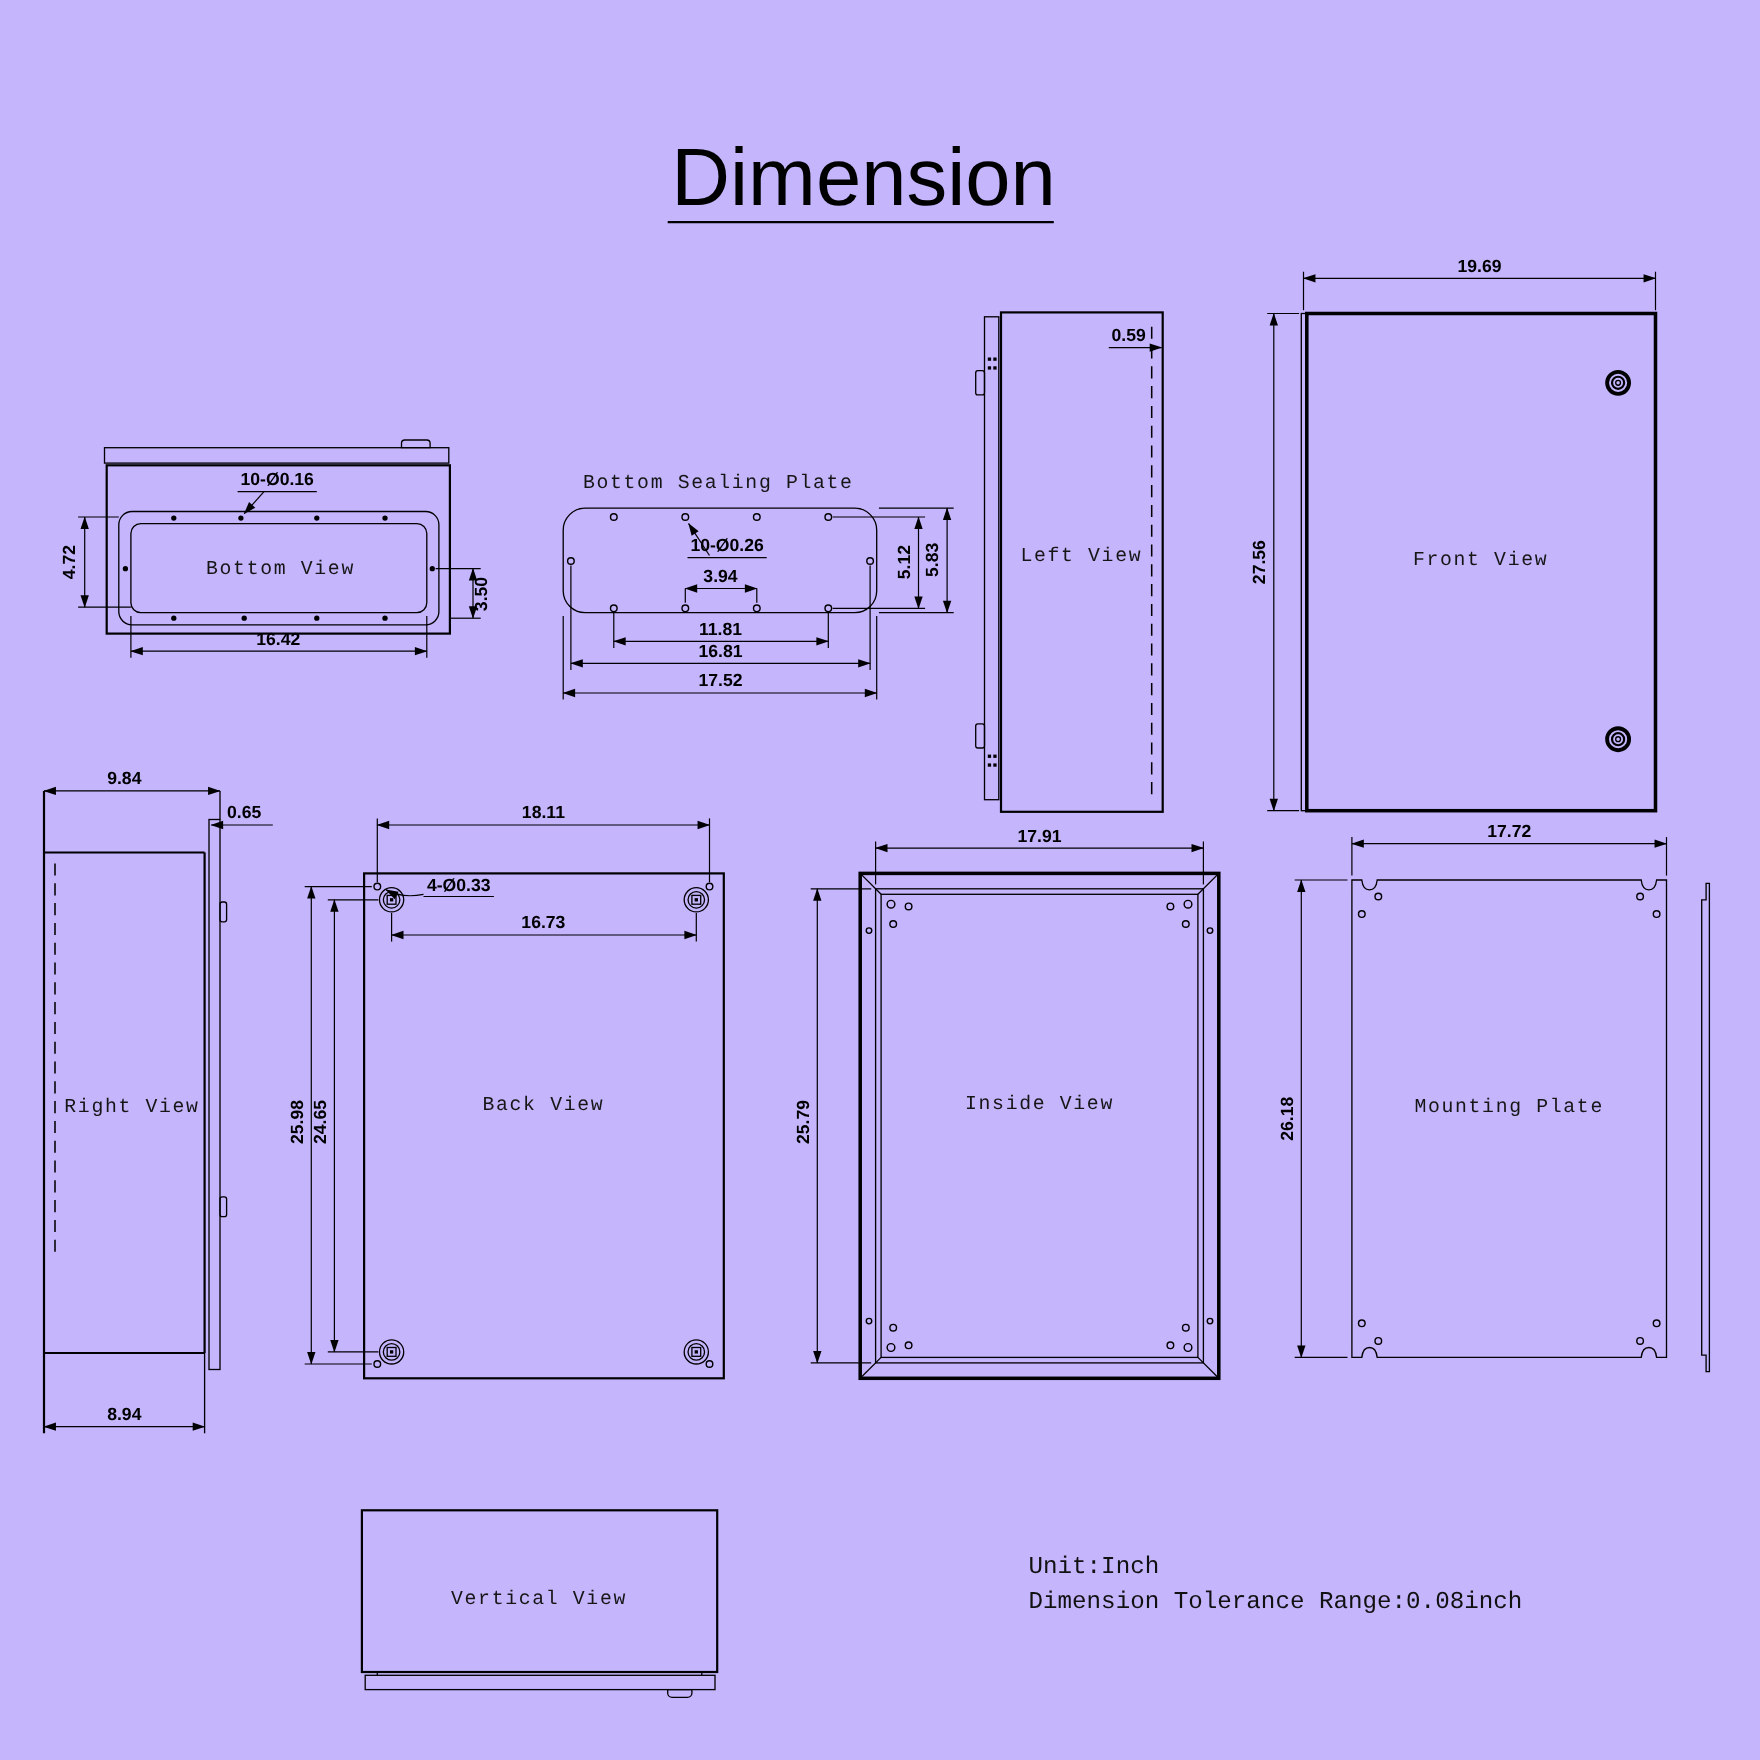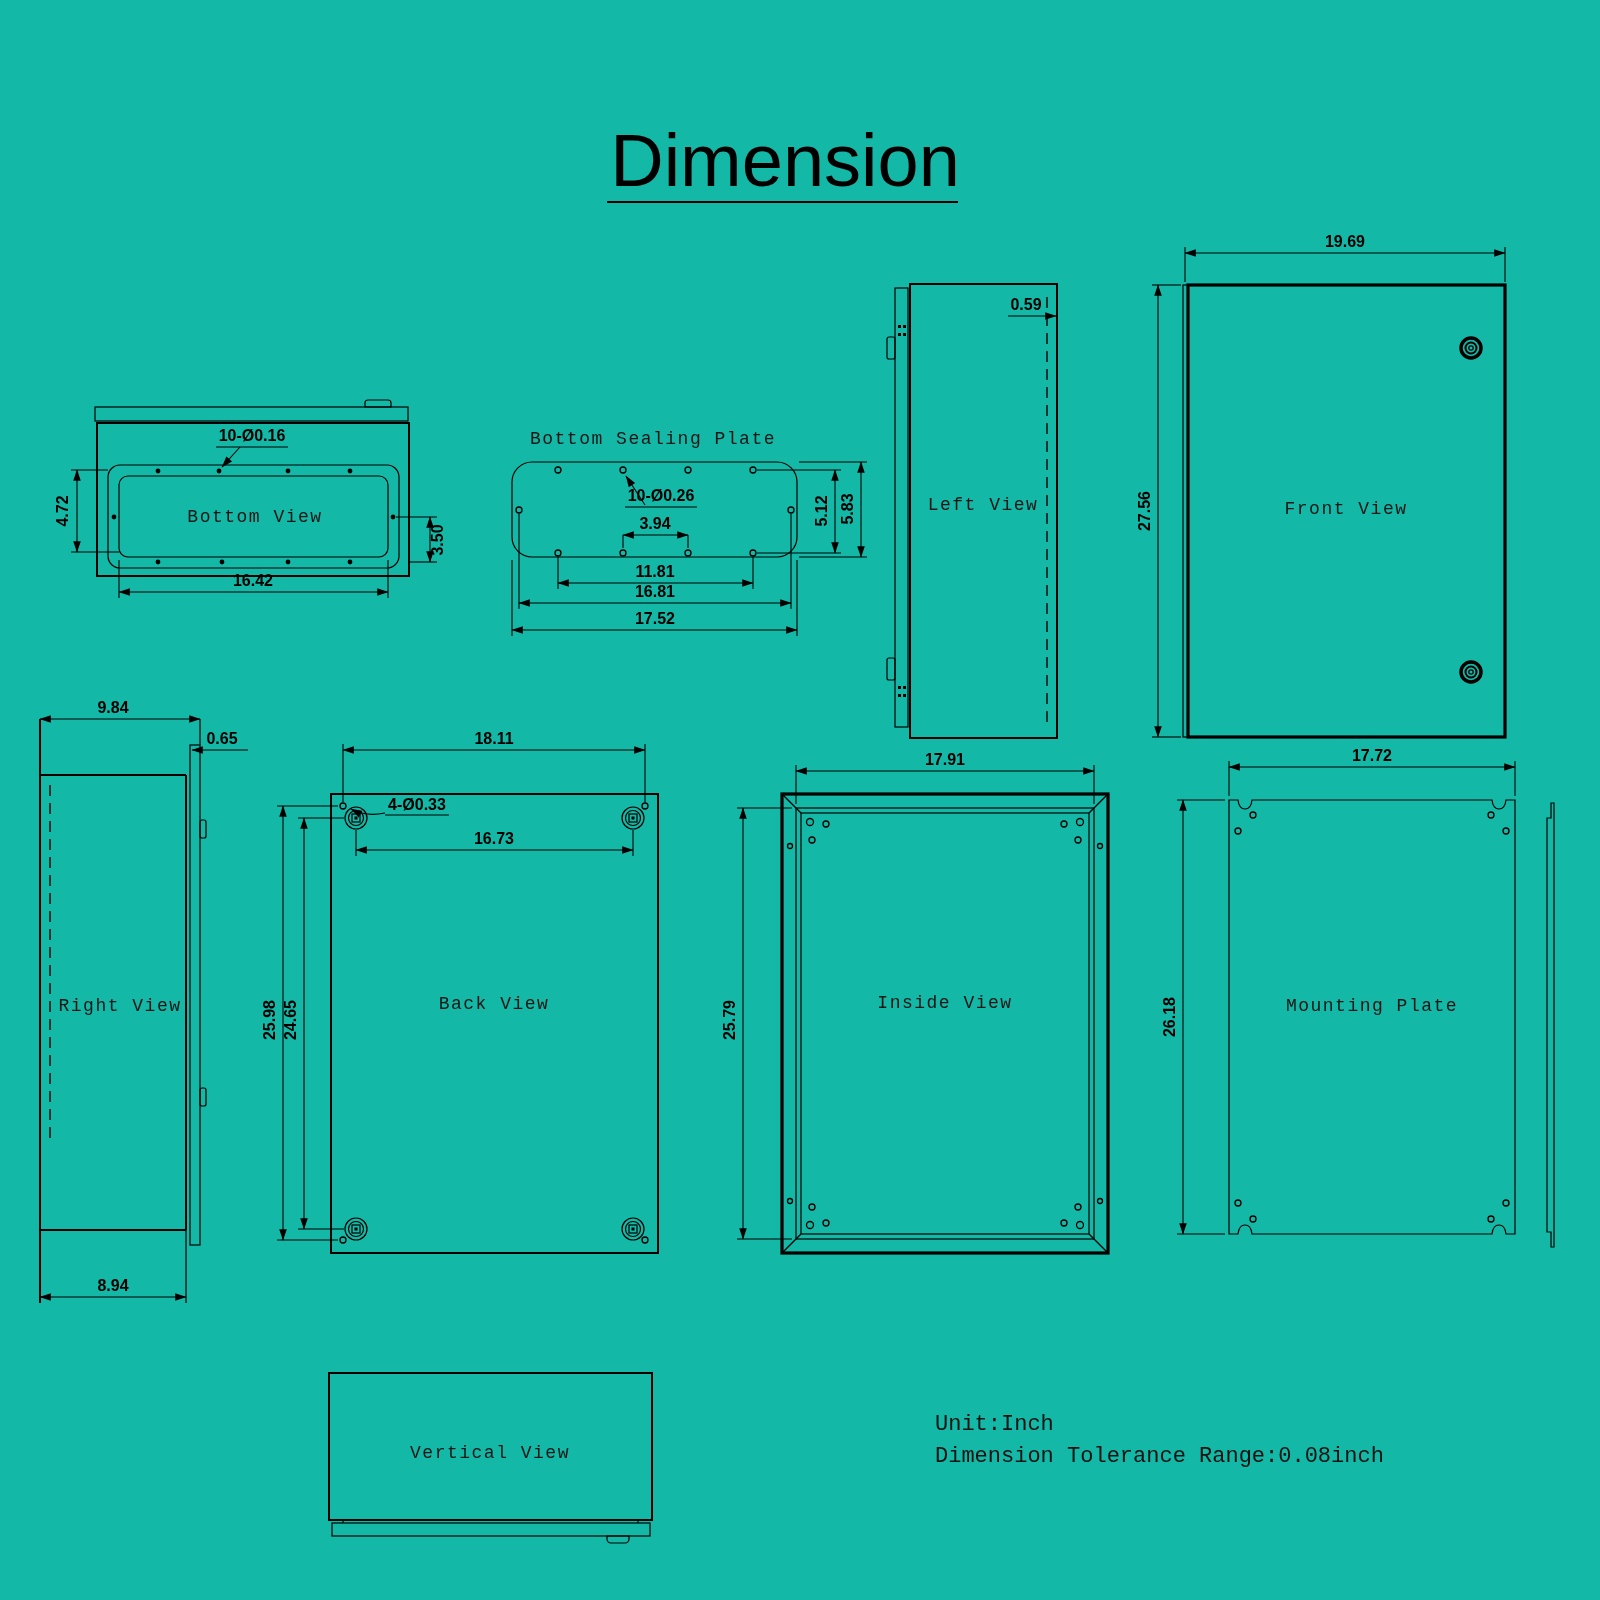--- a/index.html
+++ b/index.html
@@ -1,16 +1,16 @@
 <!DOCTYPE html>
 <html><head>
 <meta charset="utf-8">
 <style>
   html,body{margin:0;padding:0;background:#ffffff;}
-  #canvas{position:relative;width:1600px;height:1600px;background:#14b8a6;overflow:hidden;}
+  #canvas{position:relative;width:1600px;height:1600px;background:#c4b5fd;overflow:hidden;}
   svg{position:absolute;left:0;top:0;}
   .thin{fill:none;stroke:#000;stroke-width:1.2;}
   .med{fill:none;stroke:#000;stroke-width:2;}
   .thick{fill:none;stroke:#000;stroke-width:3.2;}
   .dim{fill:none;stroke:#000;stroke-width:1.1;}
   .dash{fill:none;stroke:#000;stroke-width:1.4;stroke-dasharray:11 7;}
   .holeS{fill:none;stroke:#000;stroke-width:1.3;}
   .dot{fill:#000;stroke:none;}
   .t-title{font:74px "Liberation Sans", sans-serif;fill:#000;}
   .t-dim{font:bold 16px "Liberation Sans", sans-serif;fill:#000;}

